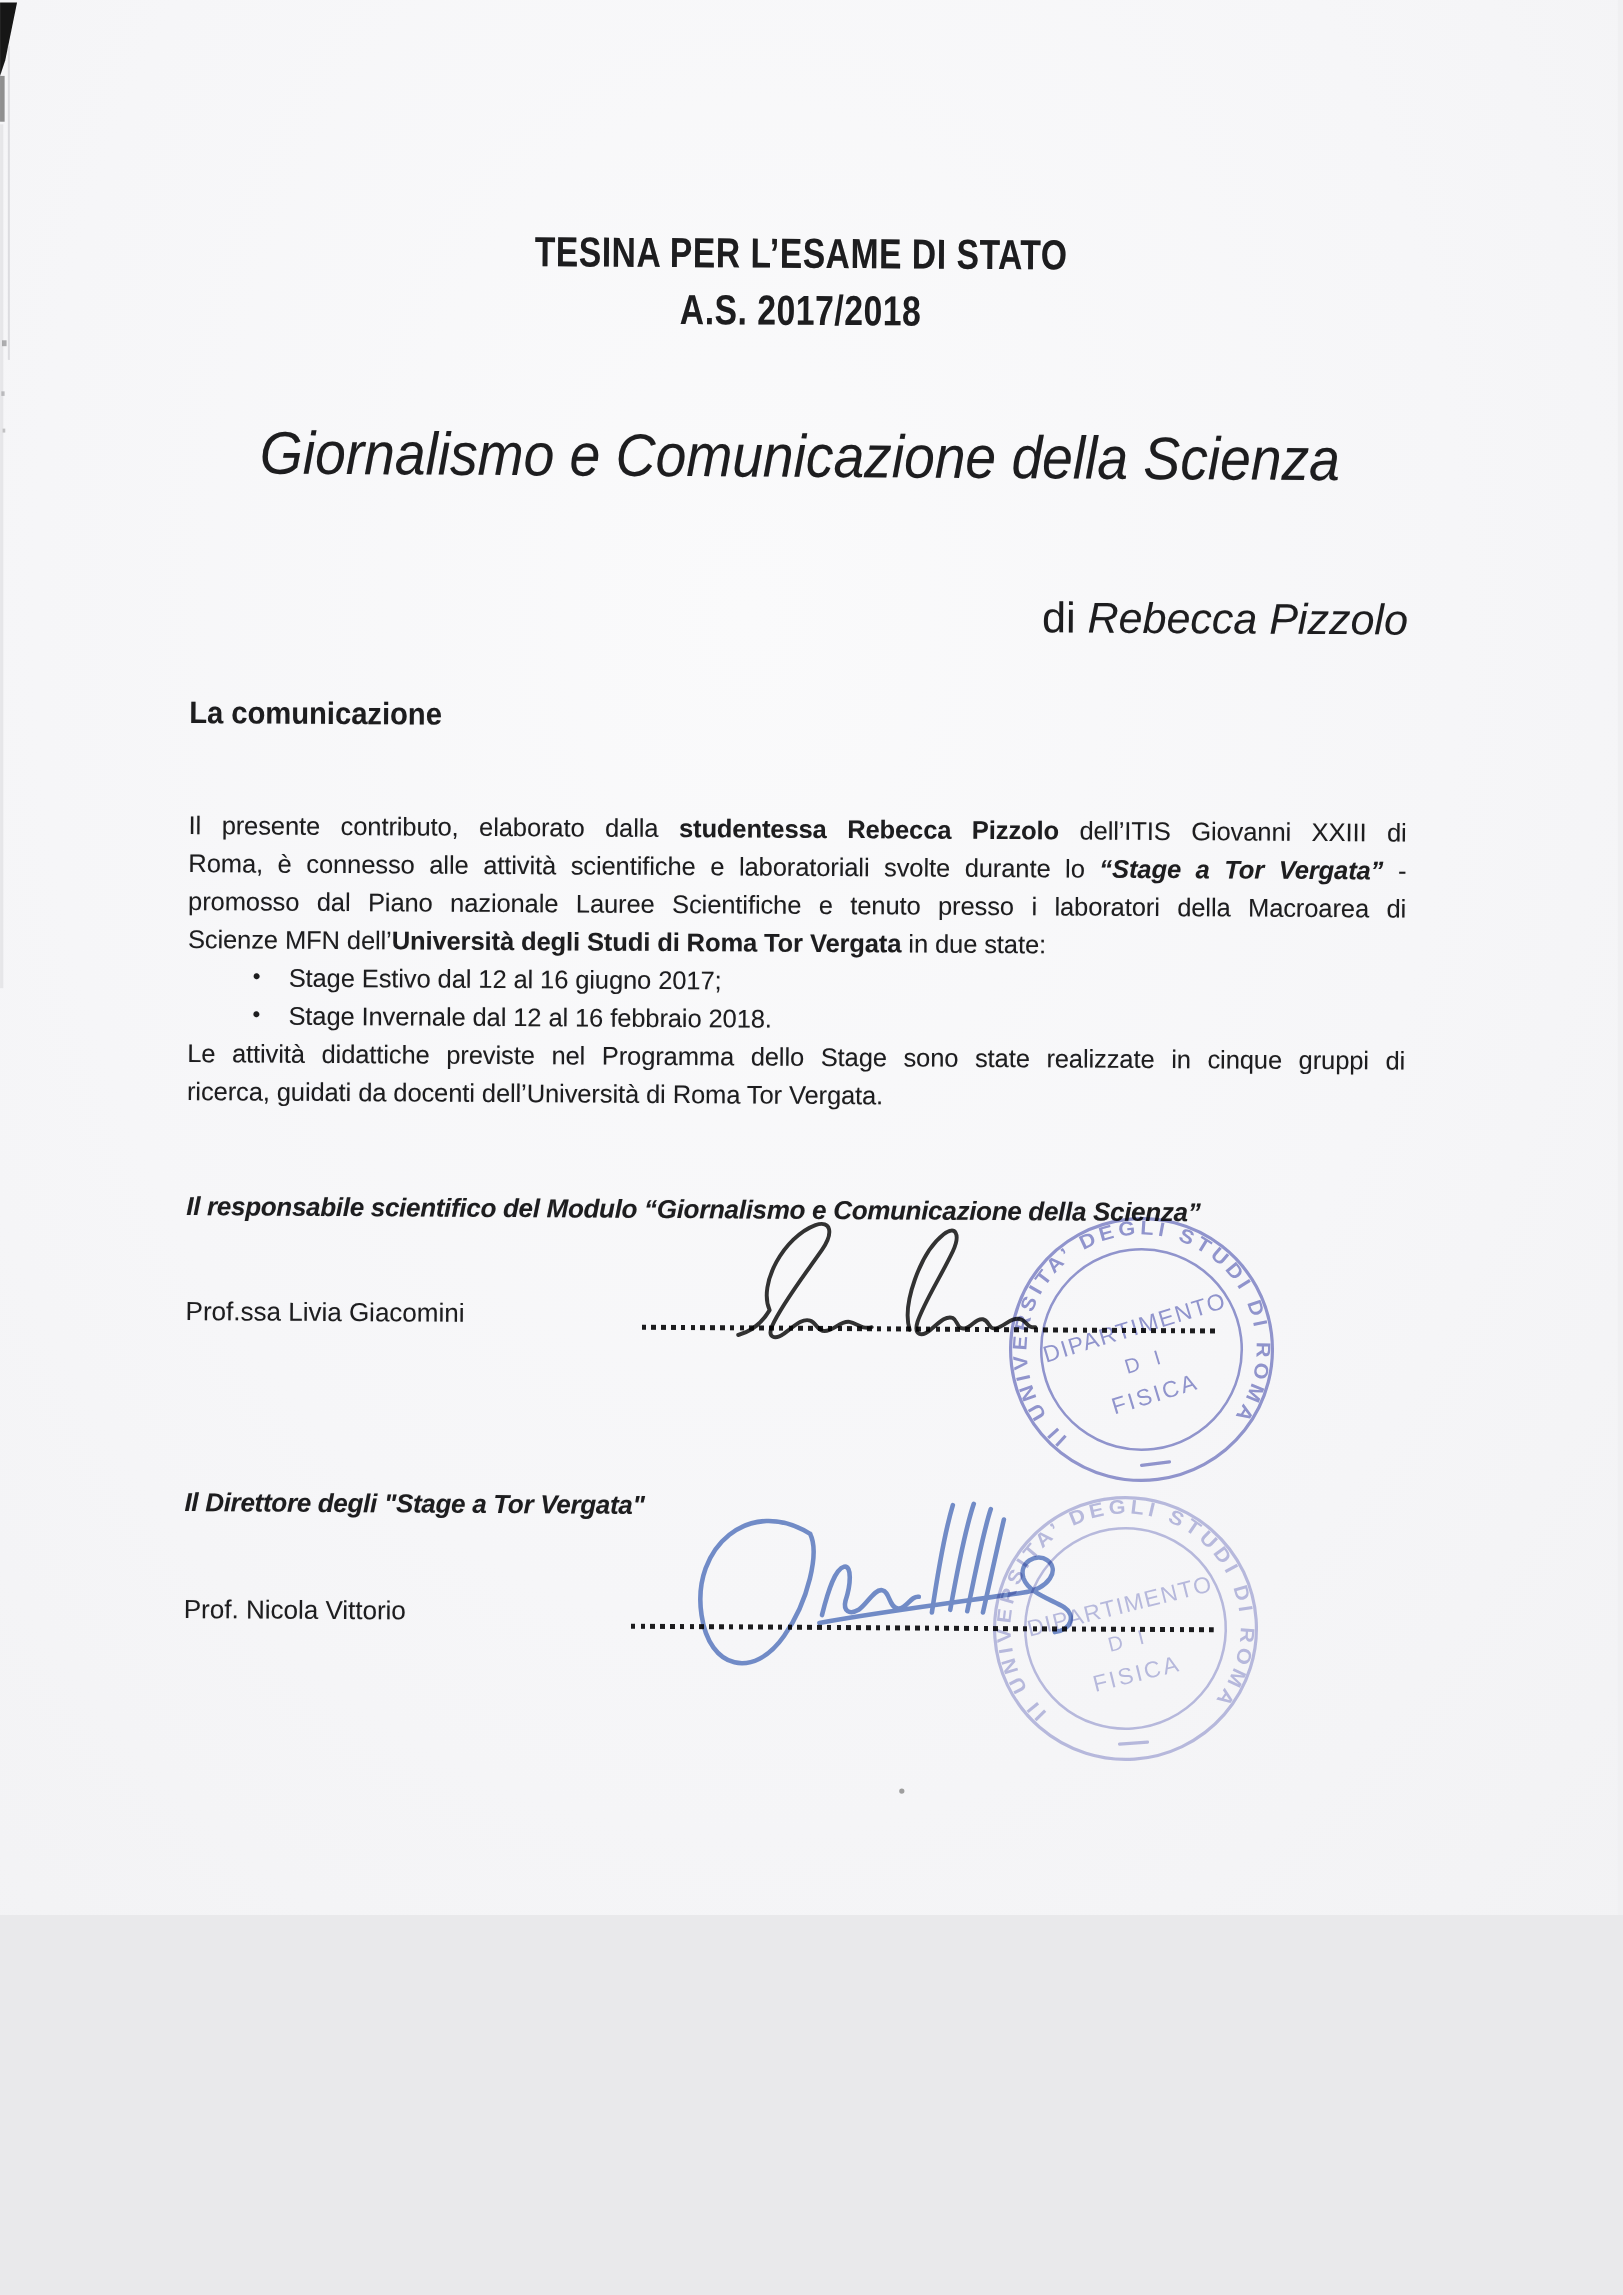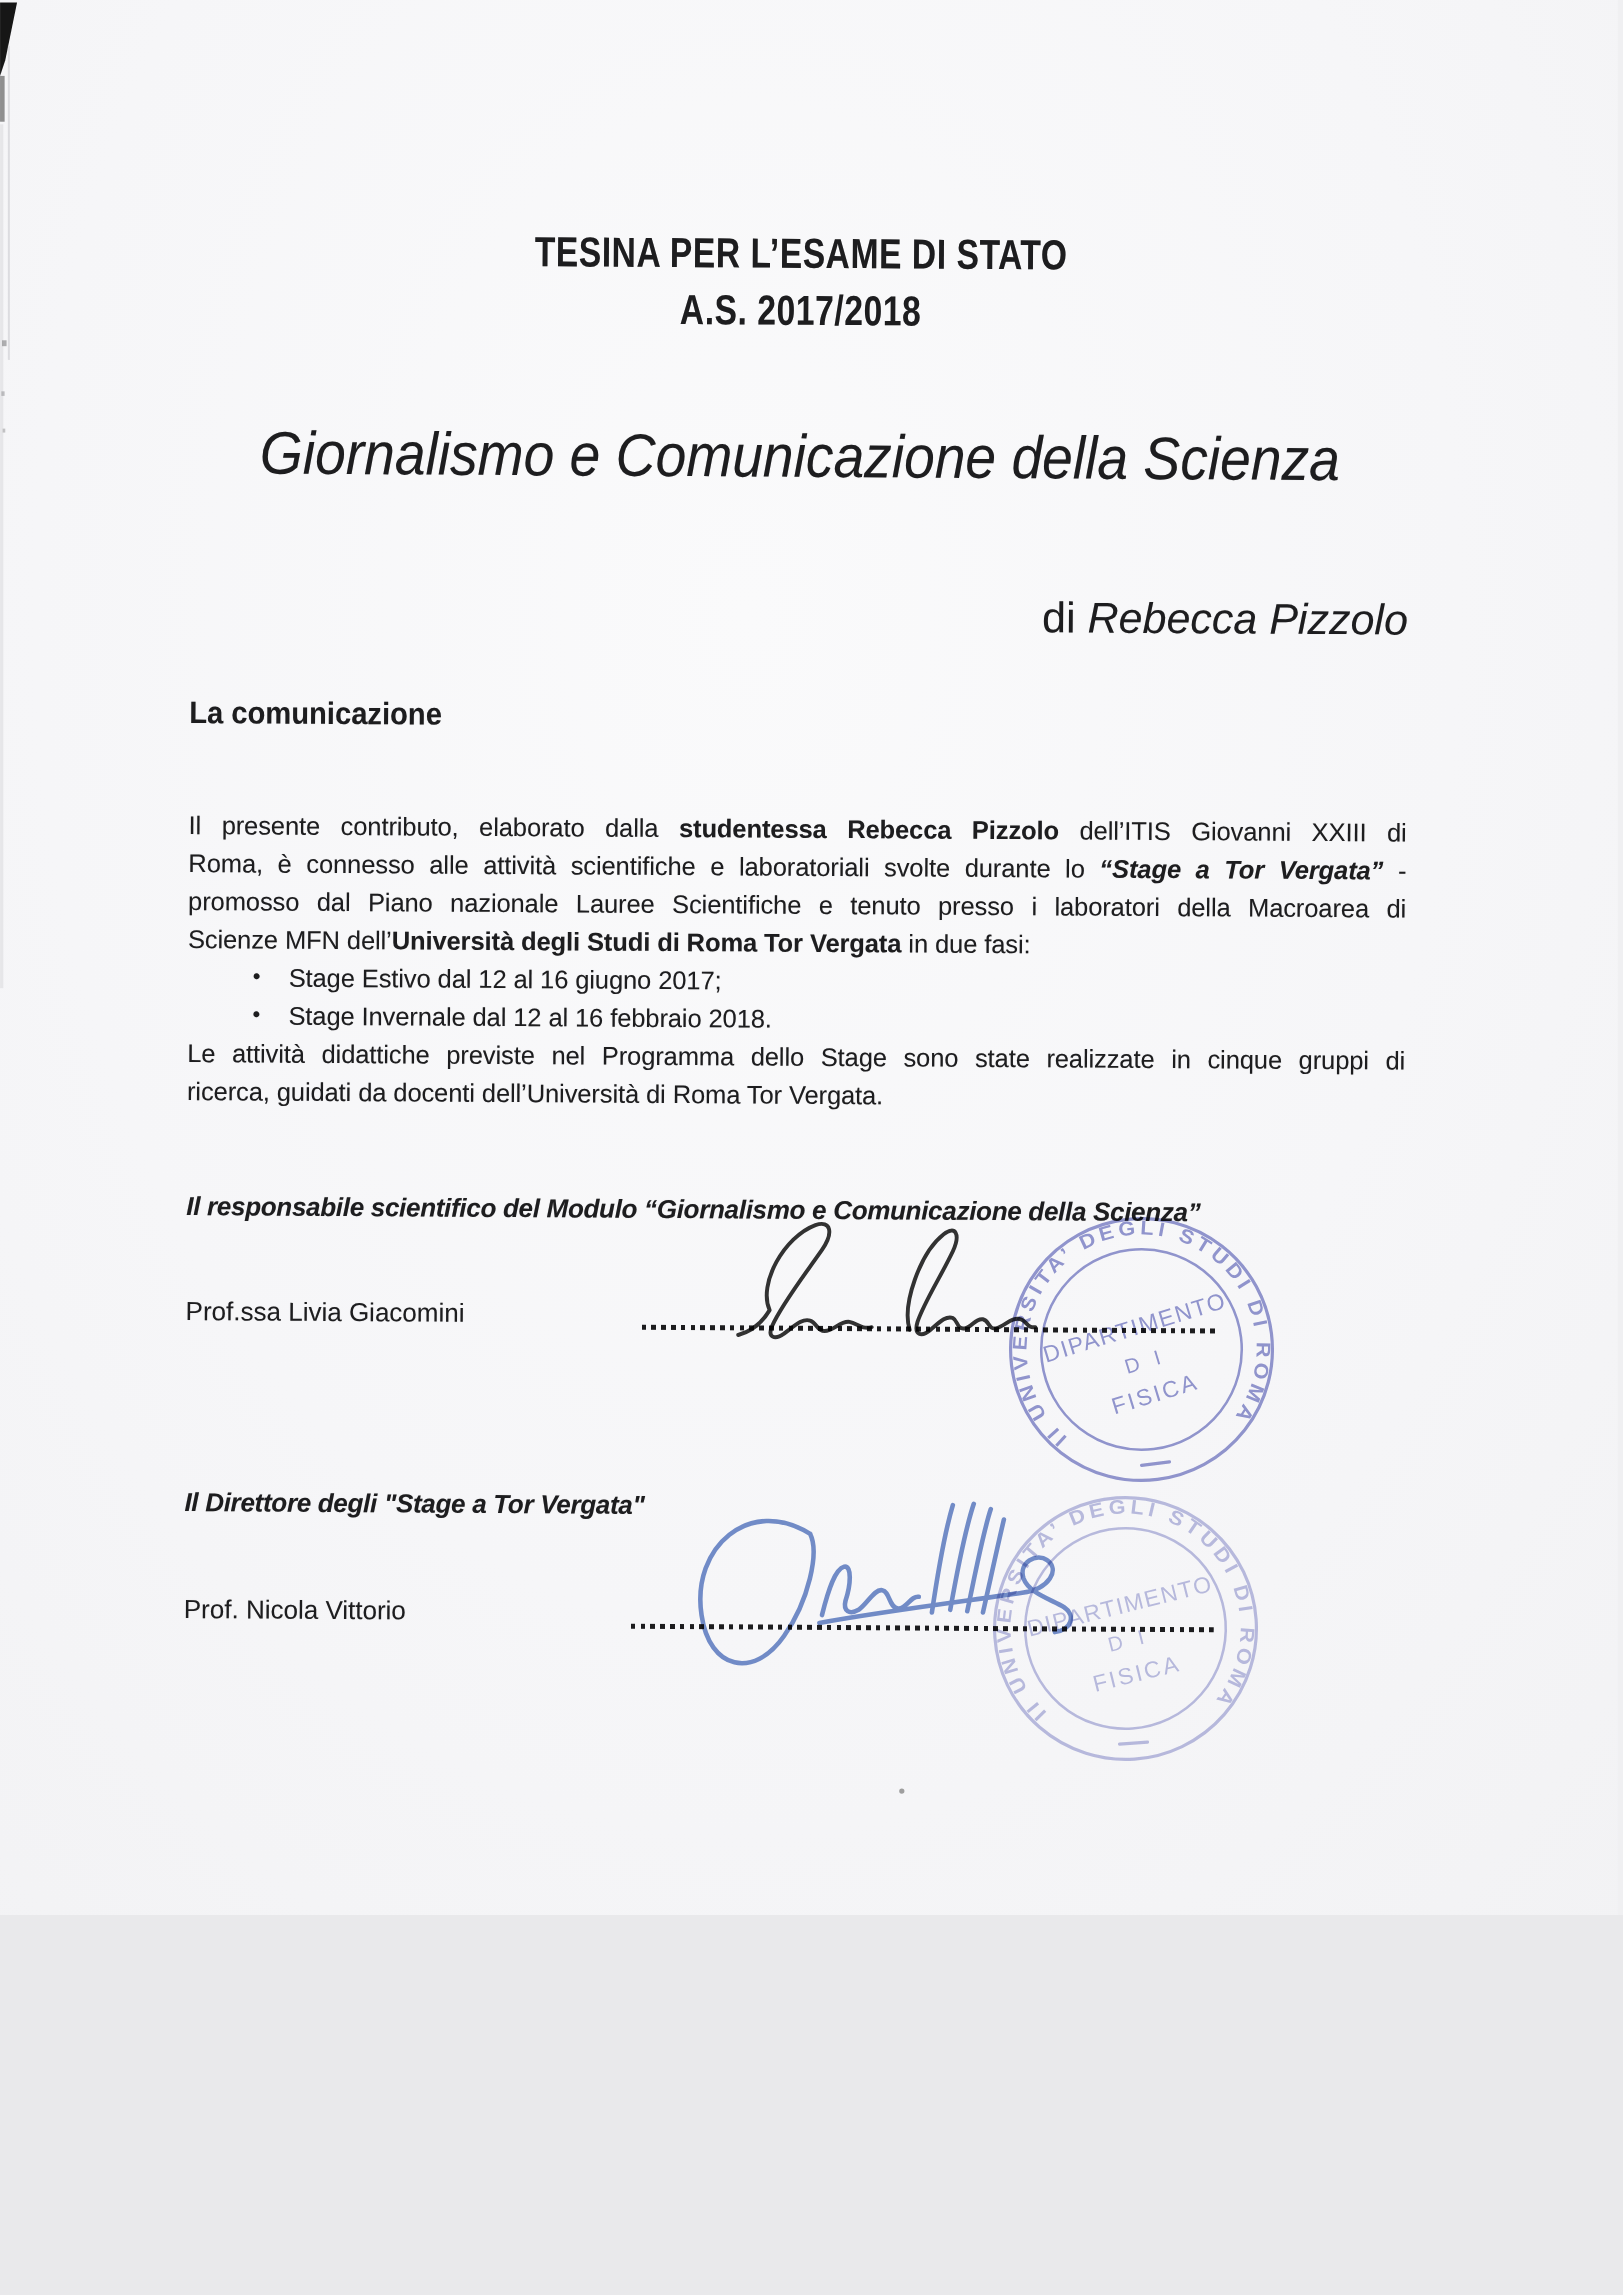--- a/index.html
+++ b/index.html
@@ -75,21 +75,21 @@
     </div>
 
     <div class="abs col sec-head soft">
       <span class="squeeze">La comunicazione</span>
     </div>
 
     <div class="abs col para soft">
       <div class="pline"><span>Il presente contributo, elaborato dalla </span><span class="b">studentessa Rebecca Pizzolo</span><span> dell’ITIS Giovanni XXIII di</span></div>
       <div class="pline"><span>Roma, è connesso alle attività scientifiche e laboratoriali svolte durante lo </span><span class="bi">“Stage a Tor Vergata”</span><span> -</span></div>
       <div class="pline"><span>promosso dal Piano nazionale Lauree Scientifiche e tenuto presso i laboratori della Macroarea di</span></div>
-      <div class="pline plain"><span>Scienze MFN dell’</span><span class="b">Università degli Studi di Roma Tor Vergata</span><span> in due fasi:</span></div>
+      <div class="pline plain"><span>Scienze MFN dell’</span><span class="b">Università degli Studi di Roma Tor Vergata</span><span> in due state:</span></div>
       <div class="pline plain bullet-line"><span class="bullet-marker">•</span><span>Stage Estivo dal 12 al 16 giugno 2017;</span></div>
       <div class="pline plain bullet-line"><span class="bullet-marker">•</span><span>Stage Invernale dal 12 al 16 febbraio 2018.</span></div>
       <div class="pline"><span>Le attività didattiche previste nel Programma dello Stage sono state realizzate in cinque gruppi di</span></div>
       <div class="pline plain"><span>ricerca, guidati da docenti dell’Università di Roma Tor Vergata.</span></div>
     </div>
 
     <div class="abs col role-head soft" style="top:1195px;">Il responsabile scientifico del Modulo “Giornalismo e Comunicazione della Scienza”</div>
     <div class="abs sig-label soft" style="left:189px;top:1300px;">Prof.ssa Livia Giacomini</div>
     <div class="abs dots" style="left:645px;top:1326px;width:576px;"></div>
 

